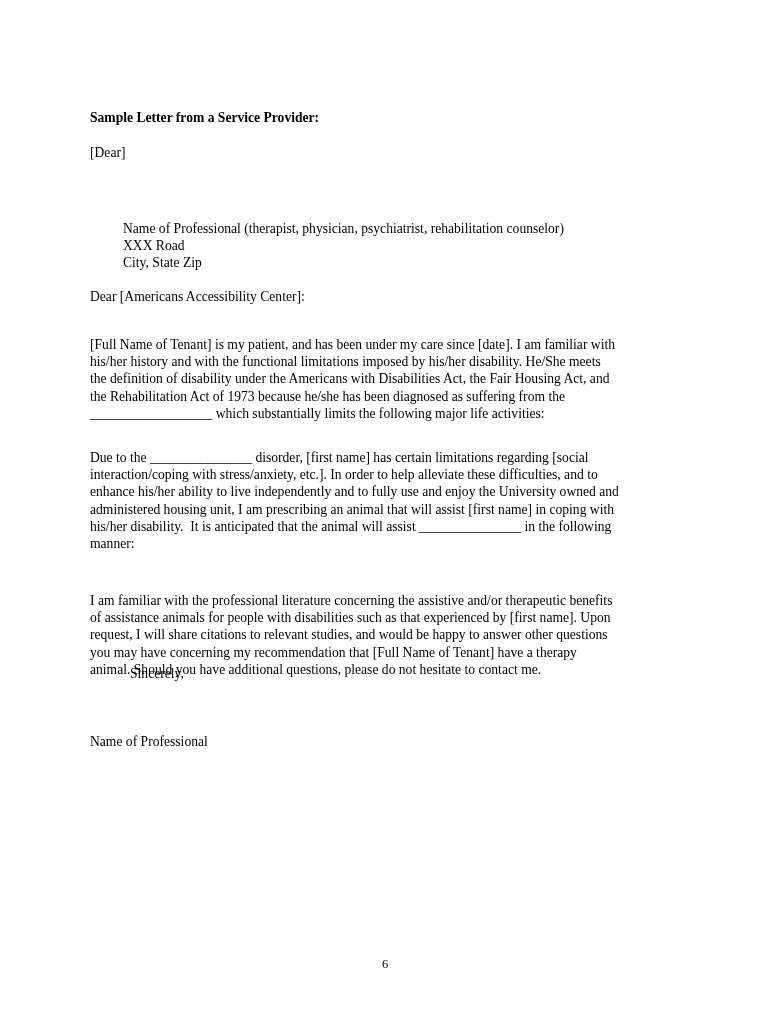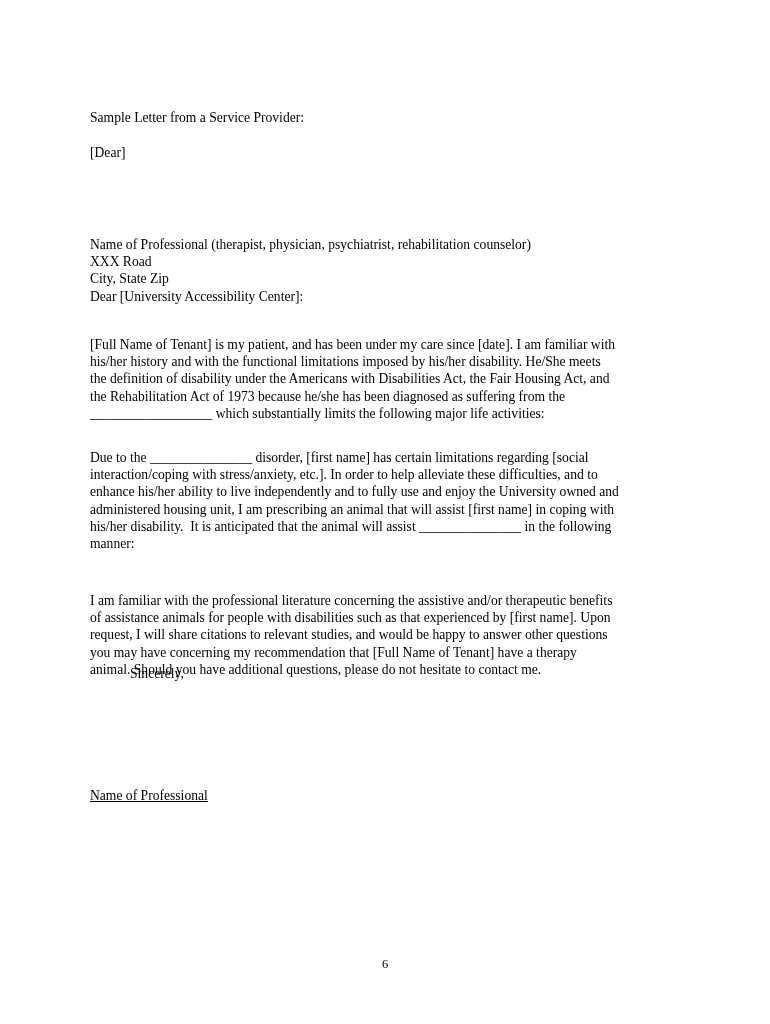--- a/index.html
+++ b/index.html
@@ -20,44 +20,44 @@
   }
   .block {
     position: absolute;
     left: 90px;
     white-space: pre;
   }
   .lines {
     white-space: pre;
   }
   .title {
-    font-weight: normal;
+    font-weight: bold;
   }
   .page-number {
     position: absolute;
     left: 0;
     width: 770px;
     text-align: center;
     font-size: 12.5px;
   }
 </style>
 </head>
 <body>
 
 <div class="page">
 
   <div class="block title" style="top: 109px;">Sample Letter from a Service Provider:</div>
 
   <div class="block" style="top: 144px;">[Dear]</div>
 
-  <div class="block lines" style="top: 236px;">Name of Professional (therapist, physician, psychiatrist, rehabilitation counselor)
+  <div class="block lines" style="top: 220px; margin-left: 33px;">Name of Professional (therapist, physician, psychiatrist, rehabilitation counselor)
 XXX Road
 City, State Zip</div>
 
-  <div class="block" style="top: 288px;">Dear [University Accessibility Center]:</div>
+  <div class="block" style="top: 288px;">Dear [Americans Accessibility Center]:</div>
 
   <div class="block lines" style="top: 336px;">[Full Name of Tenant] is my patient, and has been under my care since [date]. I am familiar with
 his/her history and with the functional limitations imposed by his/her disability. He/She meets
 the definition of disability under the Americans with Disabilities Act, the Fair Housing Act, and
 the Rehabilitation Act of 1973 because he/she has been diagnosed as suffering from the
 __________________ which substantially limits the following major life activities:</div>
 
   <div class="block lines" style="top: 592px;">I am familiar with the professional literature concerning the assistive and/or therapeutic benefits
 of assistance animals for people with disabilities such as that experienced by [first name]. Upon
 request, I will share citations to relevant studies, and would be happy to answer other questions
@@ -66,17 +66,17 @@
 
   <div class="block lines" style="top: 449px;">Due to the _______________ disorder, [first name] has certain limitations regarding [social
 interaction/coping with stress/anxiety, etc.]. In order to help alleviate these difficulties, and to
 enhance his/her ability to live independently and to fully use and enjoy the University owned and
 administered housing unit, I am prescribing an animal that will assist [first name] in coping with
 his/her disability.  It is anticipated that the animal will assist _______________ in the following
 manner:</div>
 
   <div class="block" style="top: 665px; margin-left: 40px;">Sincerely,</div>
 
-  <div class="block" style="top: 787px; text-decoration: underline;">Name of Professional</div>
+  <div class="block" style="top: 733px;">Name of Professional</div>
 
   <div class="page-number" style="top: 956px;">6</div>
 
 </div>
 
 </body></html>

